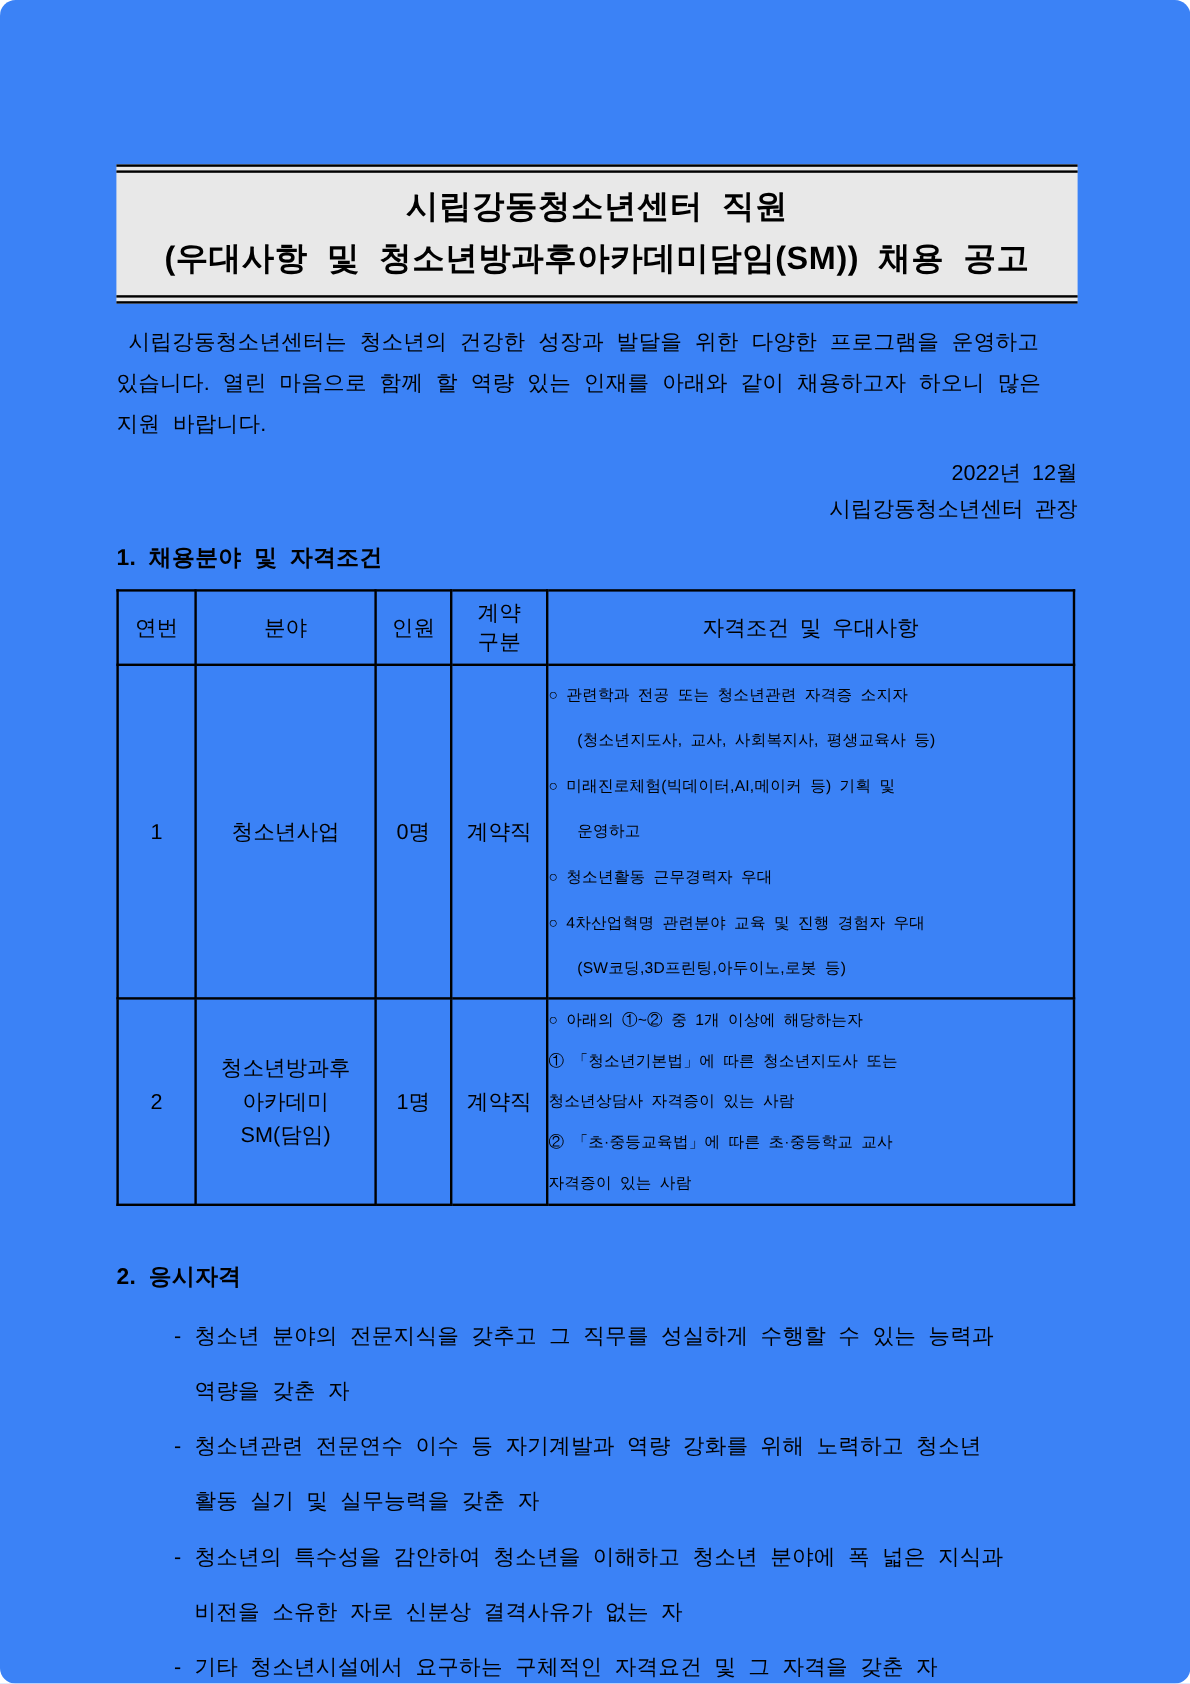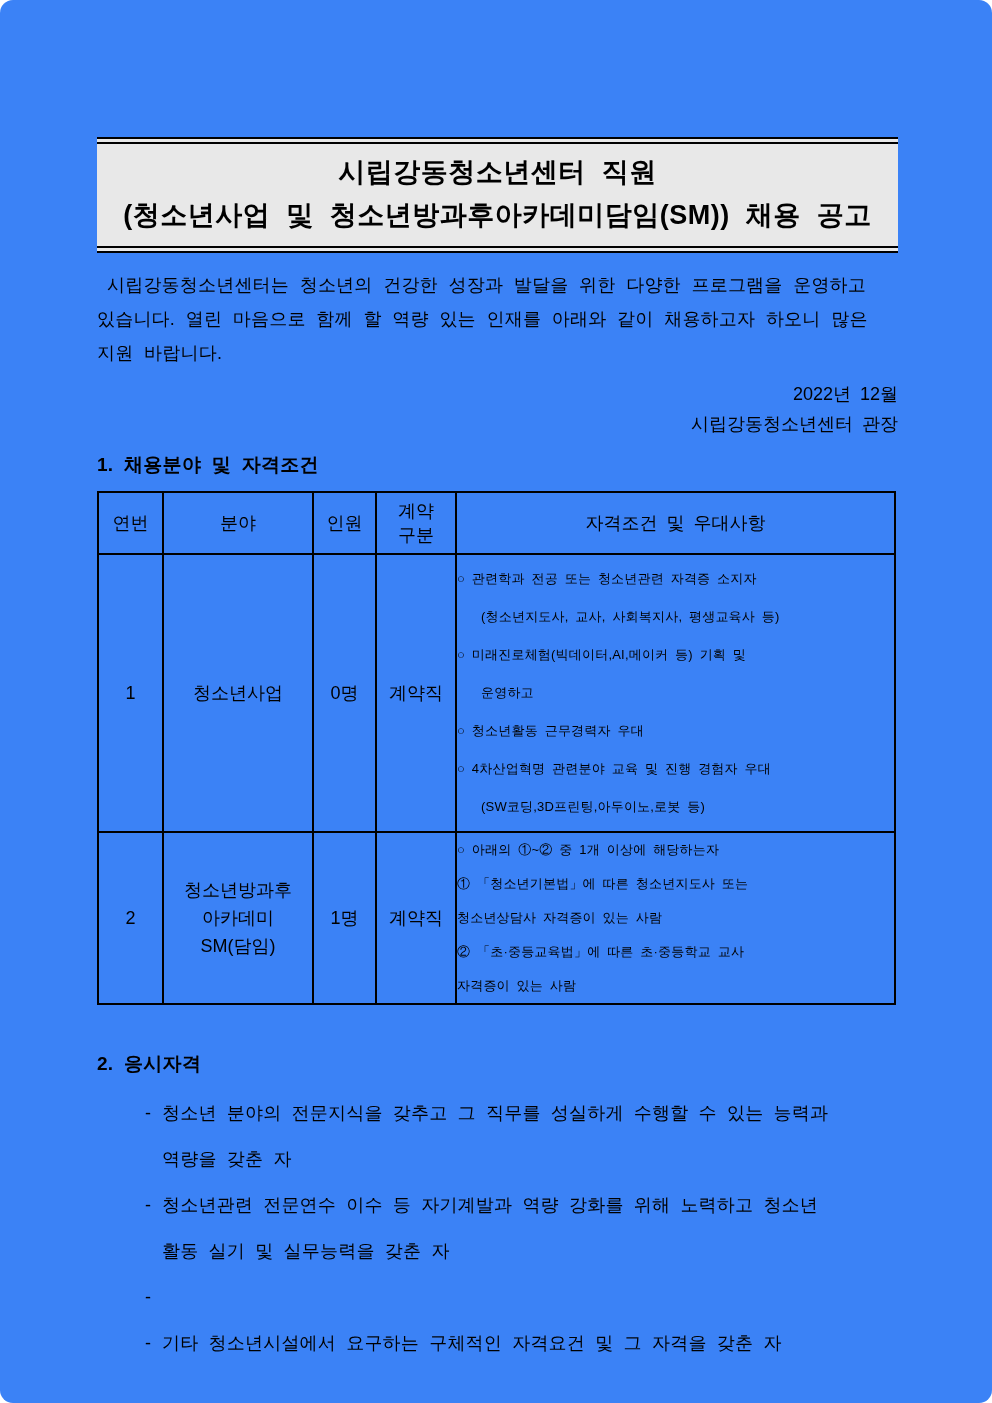--- a/index.html
+++ b/index.html
@@ -114,21 +114,21 @@
   .bullet .bullet-text { white-space: pre-line; }
 </style>
 </head>
 <body>
 
 <div class="page">
   <div class="content">
 
     <header class="title-box">
       <div class="title-line">시립강동청소년센터 직원</div>
-      <div class="title-line">(청소년사업 및 청소년방과후아카데미담임(SM)) 채용 공고</div>
+      <div class="title-line">(우대사항 및 청소년방과후아카데미담임(SM)) 채용 공고</div>
     </header>
 
     <p class="intro">시립강동청소년센터는 청소년의 건강한 성장과 발달을 위한 다양한 프로그램을 운영하고
 있습니다. 열린 마음으로 함께 할 역량 있는 인재를 아래와 같이 채용하고자 하오니 많은
 지원 바랍니다.</p>
 
     <div class="date-block">
       <div>2022년 12월</div>
       <div>시립강동청소년센터 관장</div>
     </div>
@@ -195,20 +195,22 @@
         <span class="bullet-text">청소년 분야의 전문지식을 갖추고 그 직무를 성실하게 수행할 수 있는 능력과
 역량을 갖춘 자</span>
       </div>
       <div class="bullet">
         <span class="dash">-</span>
         <span class="bullet-text">청소년관련 전문연수 이수 등 자기계발과 역량 강화를 위해 노력하고 청소년
 활동 실기 및 실무능력을 갖춘 자</span>
       </div>
       <div class="bullet">
         <span class="dash">-</span>
+        <span class="bullet-text">청소년의 특수성을 감안하여 청소년을 이해하고 청소년 분야에 폭 넓은 지식과
+비전을 소유한 자로 신분상 결격사유가 없는 자</span>
       </div>
       <div class="bullet">
         <span class="dash">-</span>
         <span class="bullet-text">기타 청소년시설에서 요구하는 구체적인 자격요건 및 그 자격을 갖춘 자</span>
       </div>
     </div>
 
   </div>
 </div>
 

